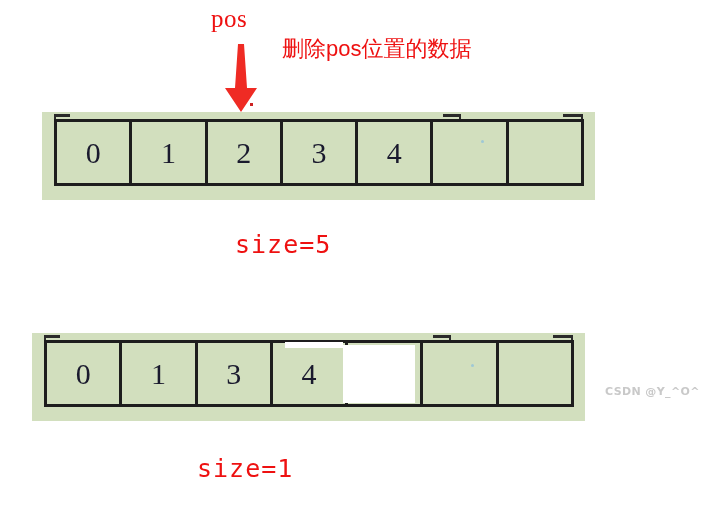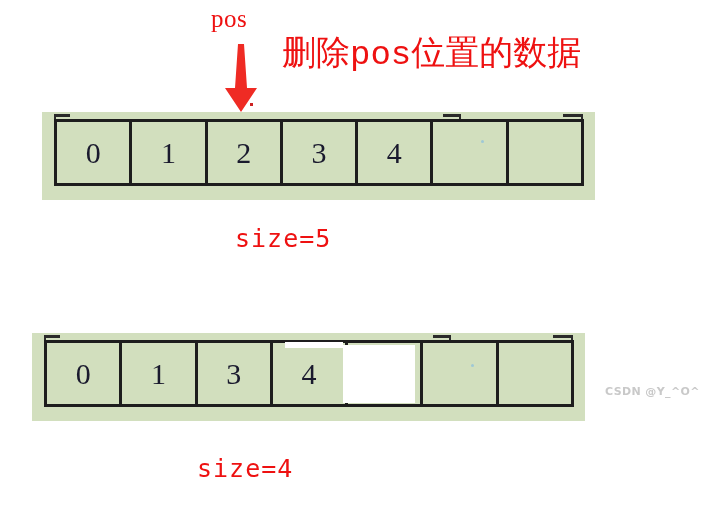--- a/index.html
+++ b/index.html
@@ -31,41 +31,41 @@
     line-height: 1;
   }
   .label-pos {
     left: 211px;
     top: 6px;
     font-family: "Liberation Serif", serif;
     font-size: 25px;
     letter-spacing: 0.5px;
   }
   .cn-text {
-    font-family: Liberation Mono, monospace;
-    font-size: 34px;
+    font-family: Liberation Sans, sans-serif;
+    font-size: 22px;
     font-weight: 400;
     letter-spacing: 0px;
   }
   .caption-top {
     left: 282px;
     top: 38px;
   }
   .caption-mid {
     left: 277px;
     top: 296px;
   }
   .size-label {
     font-family: "DejaVu Sans Mono", monospace;
     font-size: 25px;
     letter-spacing: 1px;
   }
   .size-top {
     left: 235px;
-    top: 226px;
+    top: 232px;
   }
   .size-bottom {
     left: 197px;
     top: 456px;
   }
 
   
   .arrow-down {
     position: absolute;
     left: 219px;
@@ -241,17 +241,17 @@
       <div class="cell">4</div>
       <div class="cell"></div>
       <div class="cell"></div>
       <div class="cell"></div>
     </div>
   </div>
   <div class="erase-streak"></div>
   <div class="erase-patch"></div>
   <div class="speck two"></div>
 
-  <div class="red-text size-label size-bottom">size=4</div>
+  <div class="red-text size-label size-bottom">size=1</div>
 
   <div class="watermark">CSDN @Y_^O^</div>
 
 </div>
 
 </body></html>

